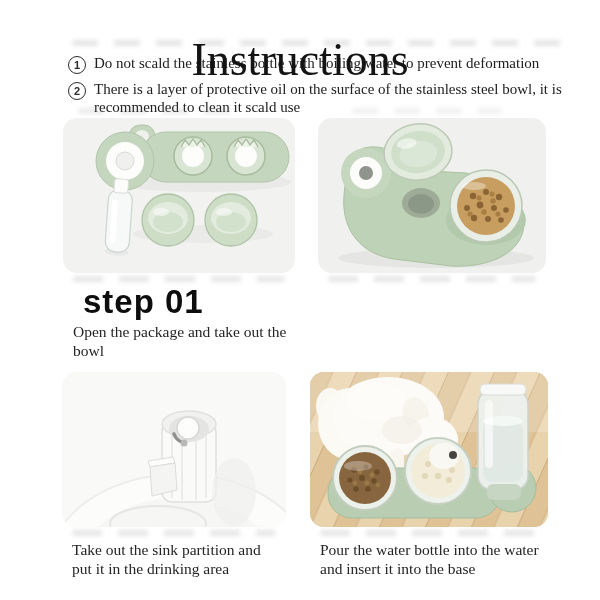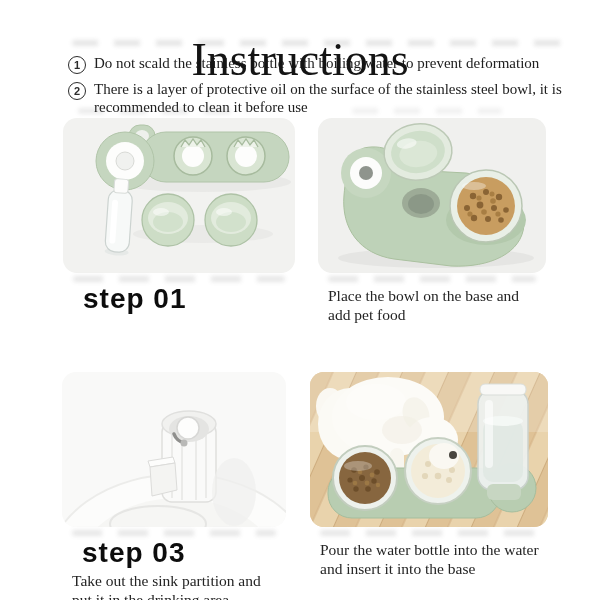--- a/index.html
+++ b/index.html
@@ -41,21 +41,21 @@
   .photo-2{background:#f0f0ee;}
   .photo-3{background:#f9f9f8;}
   .photo-4{background:#e7d0a8;}
   .label-smudge{
     position:relative;height:6px;margin:3px 10px 0 10px;border-radius:3px;
     background:repeating-linear-gradient(90deg, rgba(110,110,110,.55) 0 30px, rgba(110,110,110,0) 30px 46px);
     filter:blur(2px);opacity:.30;
   }
   .step-label{
     font-family:"Liberation Sans", sans-serif;font-weight:700;
-    font-size:28px;line-height:1.0;letter-spacing:1px;color:#0d0d0d;
+    font-size:33px;line-height:1.0;letter-spacing:1px;color:#0d0d0d;
     margin:3px 0 0 20px;
   }
   .caption{
     font-size:15.5px;line-height:1.22;color:#242424;margin:5px 4px 0 10px;
   }
 </style>
 </head>
 <body>
 
 <h1 class="page-title">Instructions</h1>
@@ -63,21 +63,21 @@
 <div class="smudge precard-left"></div>
 <div class="smudge precard-right"></div>
 
 <div class="notes">
   <div class="note">
     <span class="note-num">1</span>
     <span class="note-text">Do not scald the stainless bottle with boiling water to prevent deformation</span>
   </div>
   <div class="note">
     <span class="note-num">2</span>
-    <span class="note-text">There is a layer of protective oil on the surface of the stainless steel bowl, it is recommended to clean it before use</span>
+    <span class="note-text">There is a layer of protective oil on the surface of the stainless steel bowl, it is recommended to clean it scald use</span>
   </div>
 </div>
 
 <div class="cell cell-1">
   <div class="photo photo-1">
     <svg viewBox="0 0 232 155">
       <ellipse cx="140" cy="64" rx="88" ry="10" fill="#e9e9e7"></ellipse>
       <ellipse cx="140" cy="116" rx="70" ry="9" fill="#eaeae8"></ellipse>
 
       <rect x="66" y="7" width="26" height="24" rx="11" fill="#c5d6bf" stroke="#b0c4a8" stroke-width="1"></rect>
@@ -111,20 +111,21 @@
         <ellipse cx="98" cy="94" rx="8" ry="4" fill="#ffffff" opacity="0.5"></ellipse>
         <circle cx="168" cy="102" r="26" fill="#cdddc6" stroke="#aec2a6" stroke-width="1.3"></circle>
         <ellipse cx="168" cy="100" rx="20" ry="16" fill="#e2ebdd"></ellipse>
         <ellipse cx="168" cy="104" rx="15" ry="10" fill="#d2e1cc"></ellipse>
         <ellipse cx="161" cy="94" rx="8" ry="4" fill="#ffffff" opacity="0.5"></ellipse>
       </g>
     </svg>
   </div>
   <div class="label-smudge"></div>
   <div class="step-label">step 01</div>
+  <div class="caption">Open the package and take out the bowl</div>
 </div>
 
 <div class="cell cell-2">
   <div class="photo photo-2">
     <svg viewBox="0 0 228 155">
       <ellipse cx="118" cy="140" rx="98" ry="10" fill="#e5e5e3"></ellipse>
 
       <path d="M46,30 C68,25 86,38 93,52 L148,55 C184,60 208,81 206,107 C204,135 172,150 133,148 L76,141 C42,136 23,111 26,77 C28,54 33,35 46,30 Z" fill="#bed2b8" stroke="#aac09f" stroke-width="1"></path>
 
       <circle cx="48" cy="55" r="25" fill="#c6d7c0"></circle>
@@ -161,21 +162,20 @@
           <circle cx="175" cy="83" r="2.8"></circle>
           <circle cx="152" cy="96" r="2.6"></circle>
         <circle cx="166" cy="94" r="2.8"></circle>
           <circle cx="180" cy="96" r="2.6"></circle>
           <circle cx="174" cy="76" r="2.5"></circle>
       </g>
       <ellipse cx="156" cy="68" rx="12" ry="4" fill="#ffffff" opacity="0.35"></ellipse>
     </svg>
   </div>
   <div class="label-smudge"></div>
-  <div class="caption">Place the bowl on the base and add pet food</div>
 </div>
 
 <div class="cell cell-3">
   <div class="photo photo-3">
     <svg viewBox="0 0 224 155">
 
       <ellipse cx="118" cy="196" rx="132" ry="94" fill="#fcfcfb" stroke="#ececea" stroke-width="2"></ellipse>
       <ellipse cx="116" cy="202" rx="102" ry="76" fill="#f6f6f4"></ellipse>
       <ellipse cx="96" cy="152" rx="48" ry="18" fill="none" stroke="#e6e6e4" stroke-width="2"></ellipse>
 
@@ -192,21 +192,20 @@
       <circle cx="126" cy="56" r="11" fill="#fdfdfc" stroke="#d7d7d5" stroke-width="1.5"></circle>
       <path d="M112,62 a14,14 0 0 0 11,9" fill="none" stroke="#8f8f8d" stroke-width="3.5" stroke-linecap="round"></path>
       <circle cx="122" cy="71" r="3.5" fill="#b9b9b7"></circle>
 
       <polygon points="88,95 113,91 111,85 86,89" fill="#fdfdfc" stroke="#dcdcda" stroke-width="1"></polygon>
       <polygon points="88,95 113,91 115,118 90,124" fill="#f4f4f2" stroke="#dcdcda" stroke-width="1"></polygon>
       <ellipse cx="172" cy="120" rx="22" ry="34" fill="#f0f0ee" opacity="0.7"></ellipse>
     </svg>
   </div>
   <div class="label-smudge"></div>
-  <div class="step-label">step 03</div>
   <div class="caption">Take out the sink partition and put it in the drinking area</div>
 </div>
 
 <div class="cell cell-4">
   <div class="photo photo-4">
     <svg viewBox="0 0 238 155">
       <defs>
         <pattern id="woodp" width="42" height="42" patternUnits="userSpaceOnUse" patternTransform="rotate(24)">
           <rect width="42" height="42" fill="#e9d3ac"></rect>
           <rect width="21" height="42" fill="#dfc296"></rect>

